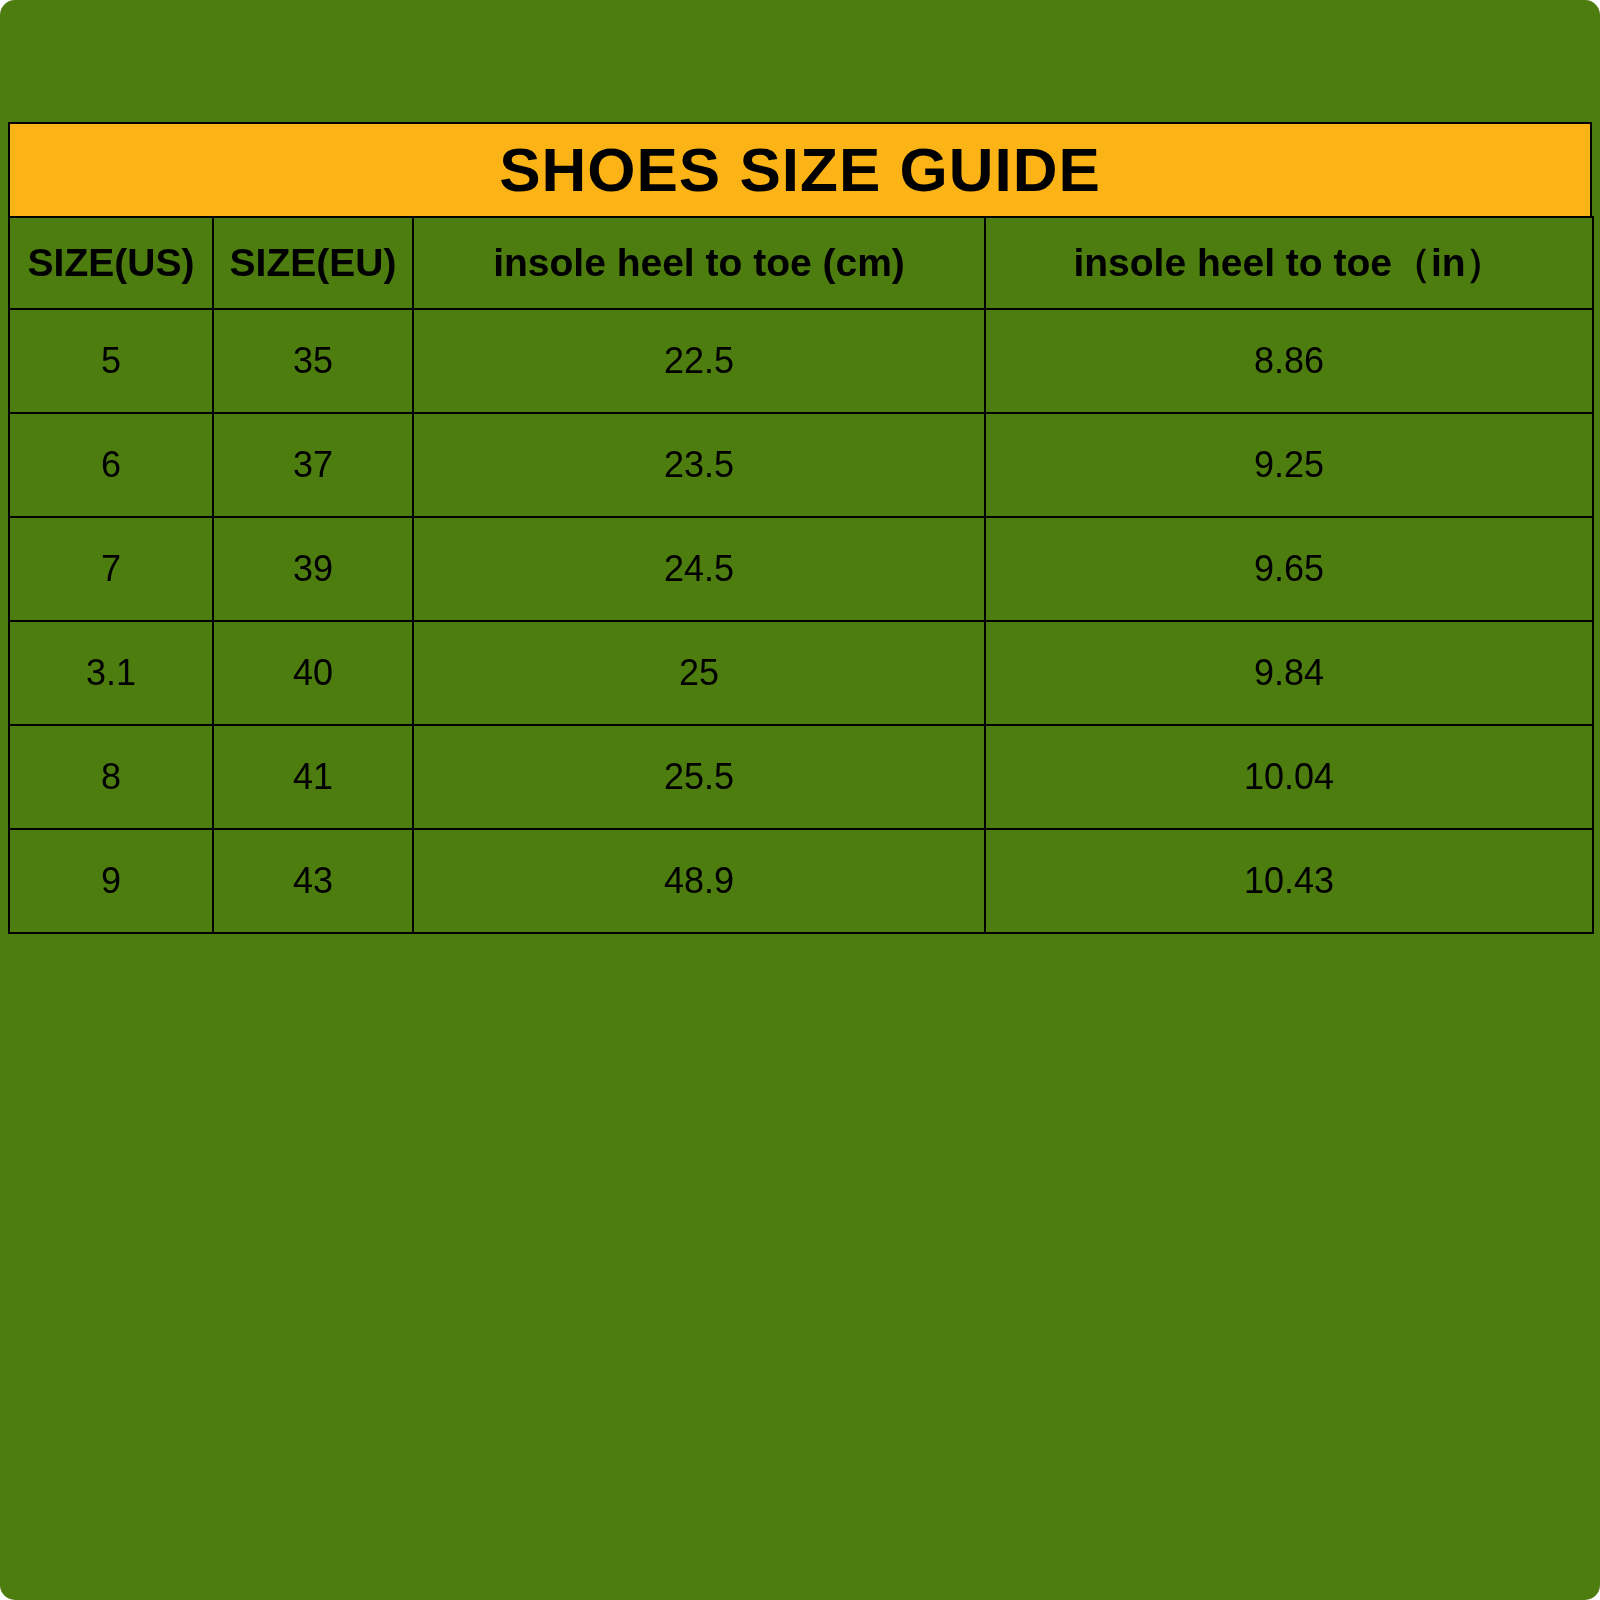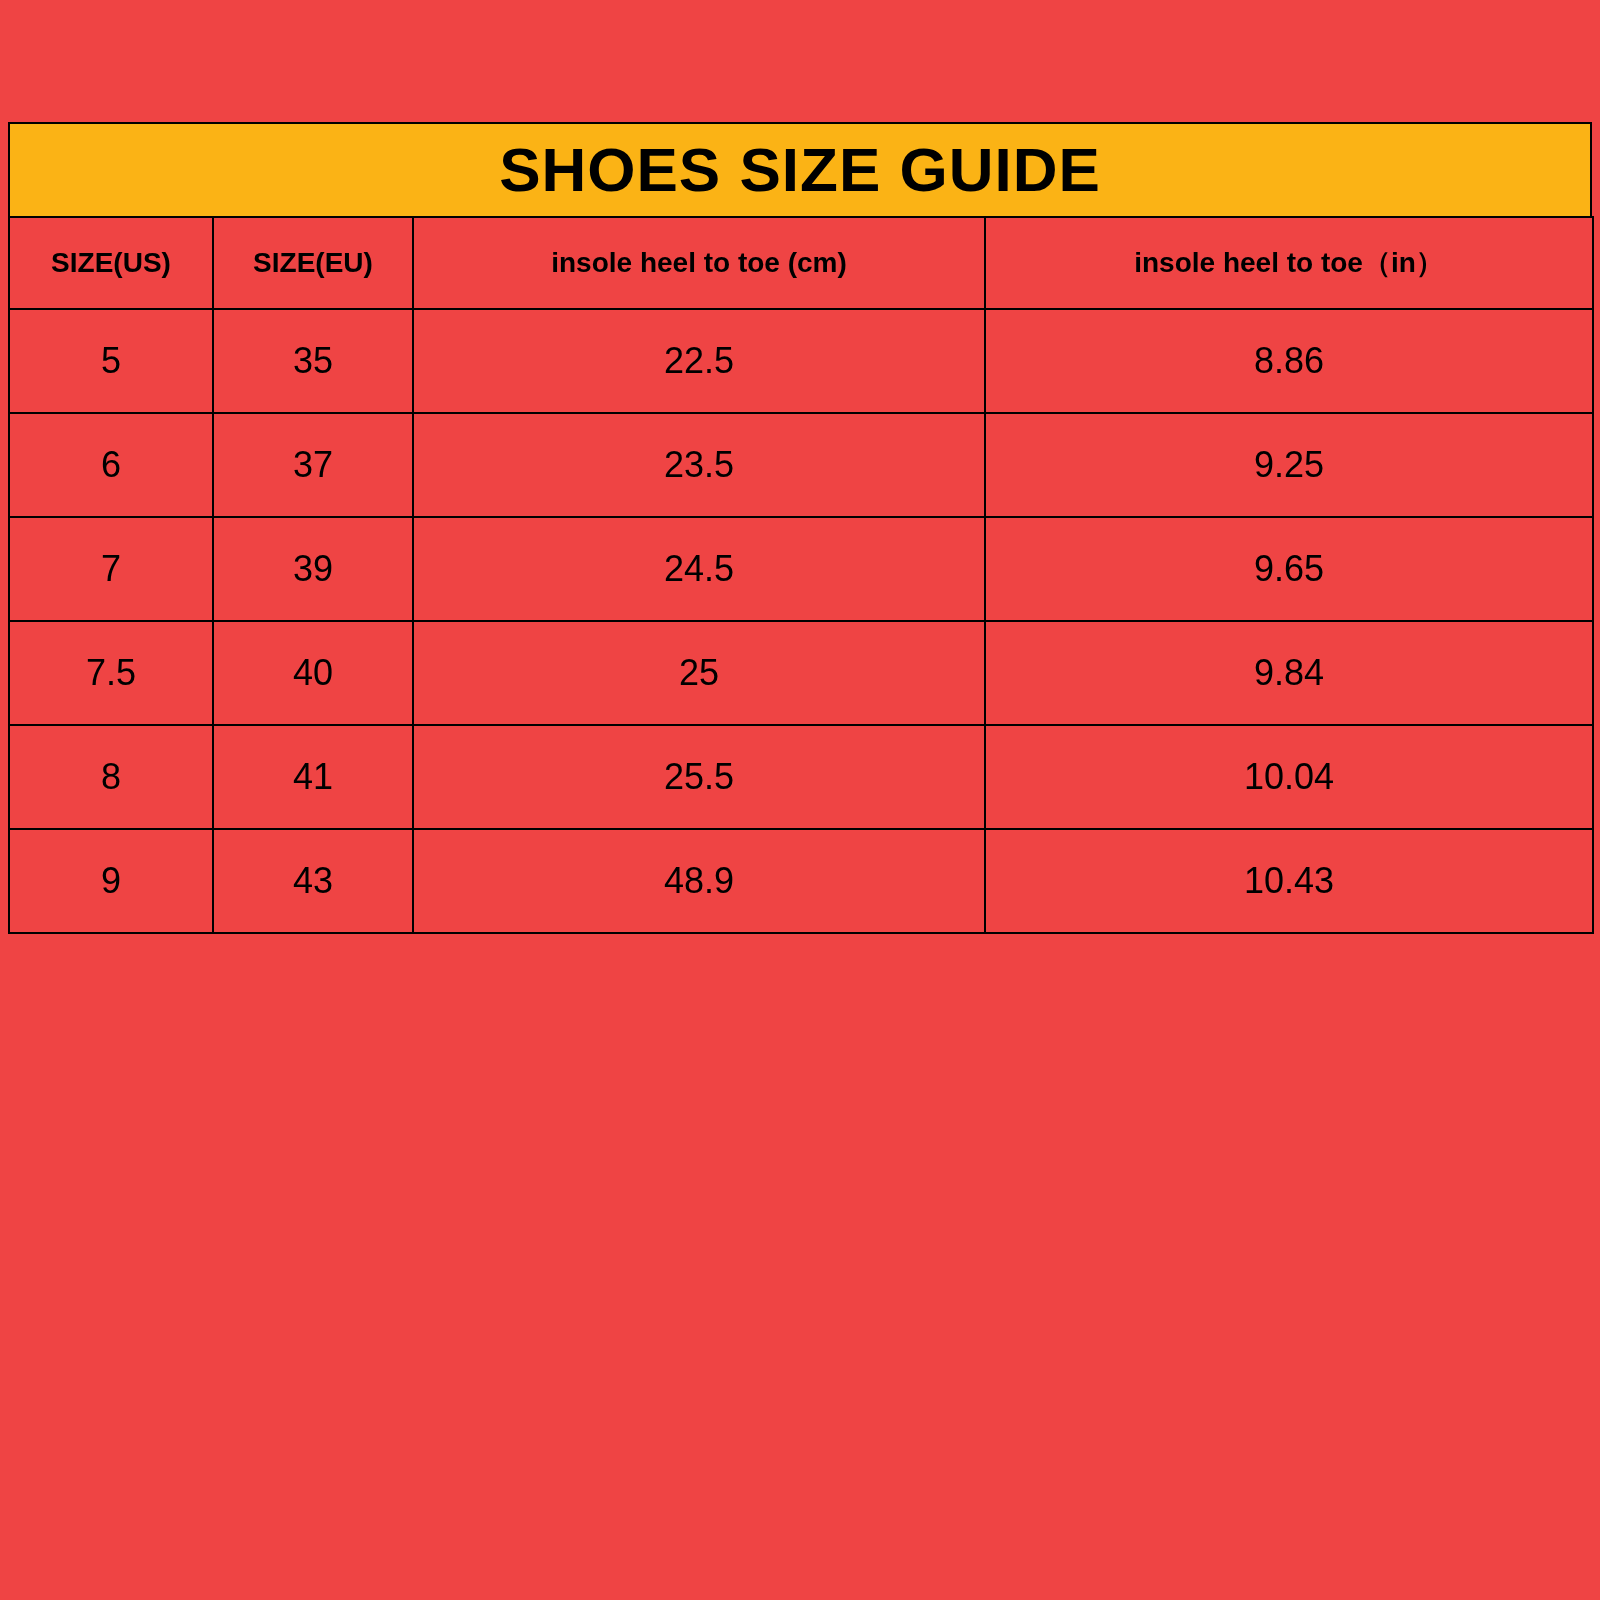--- a/index.html
+++ b/index.html
@@ -11,22 +11,23 @@
     width: 1600px;
     height: 1600px;
     font-family: "Liberation Sans", sans-serif;
     color: #000000;
     overflow: hidden;
   }
   .page {
     position: relative;
     width: 1600px;
     height: 1600px;
-    background: #ef4444;
+    background: #4d7c0f;
     box-sizing: border-box;
+    border-radius: 15px;
   }
   .chart-wrap {
     position: absolute;
     left: 8px;
     top: 122px;
     width: 1584px;
   }
   .title-bar {
     background: #FBB315;
     border: 2px solid #000000;
@@ -53,21 +54,21 @@
   table.size-table td,
   table.size-table th {
     border: 2px solid #000000;
     text-align: center;
     vertical-align: middle;
     padding: 0;
     box-sizing: border-box;
   }
   thead th {
     height: 92px;
-    font-size: 28px;
+    font-size: 39px;
     font-weight: bold;
     font-family: "Liberation Sans", sans-serif;
   }
   tbody td {
     height: 104px;
     font-size: 36px;
     font-weight: normal;
     font-family: "Liberation Sans", sans-serif;
   }
   col.c-us { width: 204px; }
@@ -113,21 +114,21 @@
           <td>23.5</td>
           <td>9.25</td>
         </tr>
         <tr>
           <td>7</td>
           <td>39</td>
           <td>24.5</td>
           <td>9.65</td>
         </tr>
         <tr>
-          <td>7.5</td>
+          <td>3.1</td>
           <td>40</td>
           <td>25</td>
           <td>9.84</td>
         </tr>
         <tr>
           <td>8</td>
           <td>41</td>
           <td>25.5</td>
           <td>10.04</td>
         </tr>

